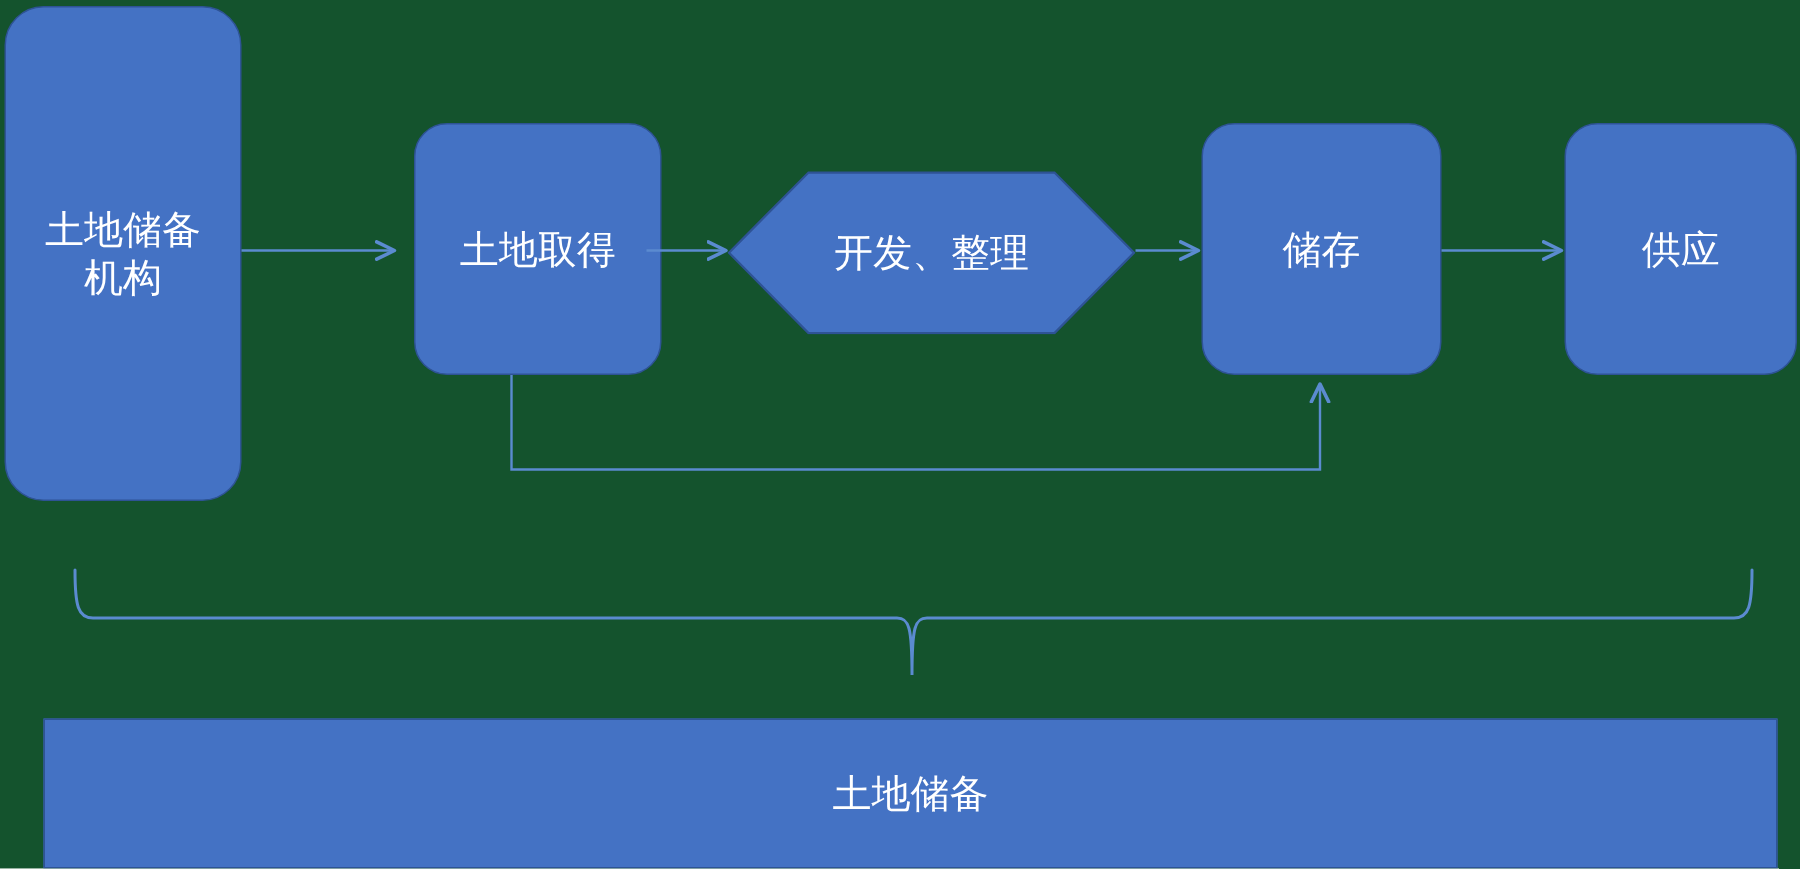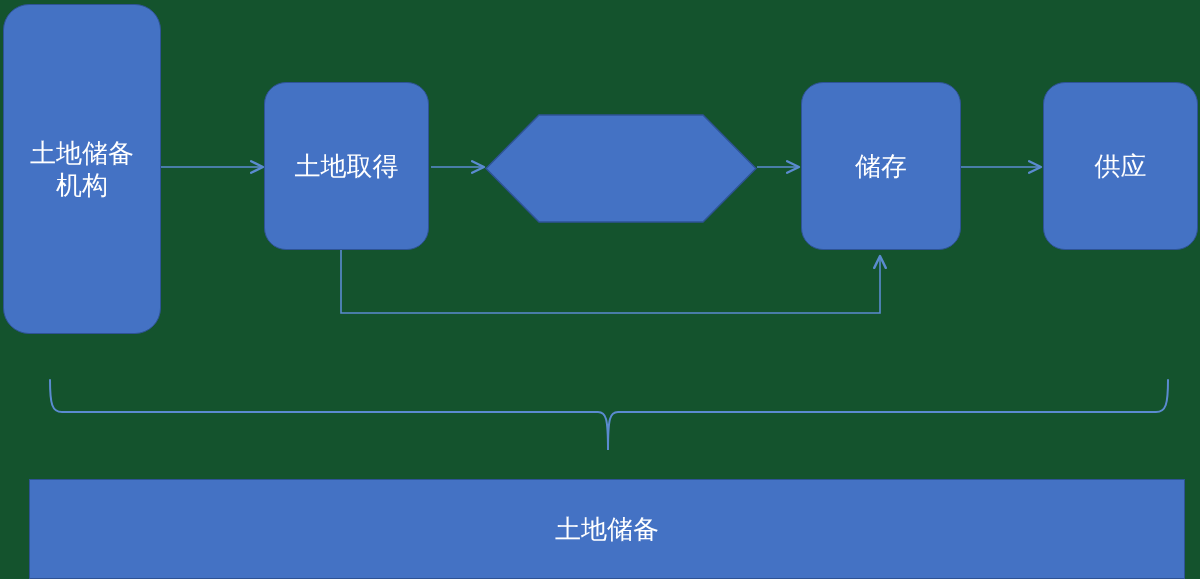--- a/index.html
+++ b/index.html
@@ -39,21 +39,21 @@
     border-radius: 0;
   }
   
   #node-agency {
     left: 3px;  top: 4px;  width: 158px;  height: 330px;
     font-size: 26px;
     border-radius: 26px;
   }
   
   #node-acquire {
-    left: 264px; top: 82px; width: 165px; height: 168px;
+    left: 276px; top: 82px; width: 165px; height: 168px;
     font-size: 26px;
   }
   
   #node-develop {
     left: 485px; top: 114px; width: 272px; height: 109px;
     background: transparent;
     border: none;
     font-size: 26px;
     z-index: 3;
   }
@@ -127,20 +127,23 @@
 
   <div class="node rounded" id="node-agency">
     <span>土地储备
 机构</span>
   </div>
 
   <div class="node rounded" id="node-acquire">
     <span>土地取得</span>
   </div>
 
+  <div class="node" id="node-develop">
+    <span>开发、整理</span>
+  </div>
 
   <div class="node rounded" id="node-store">
     <span>储存</span>
   </div>
 
   <div class="node rounded" id="node-supply">
     <span>供应</span>
   </div>
 
   <div class="node rect" id="node-banner">

